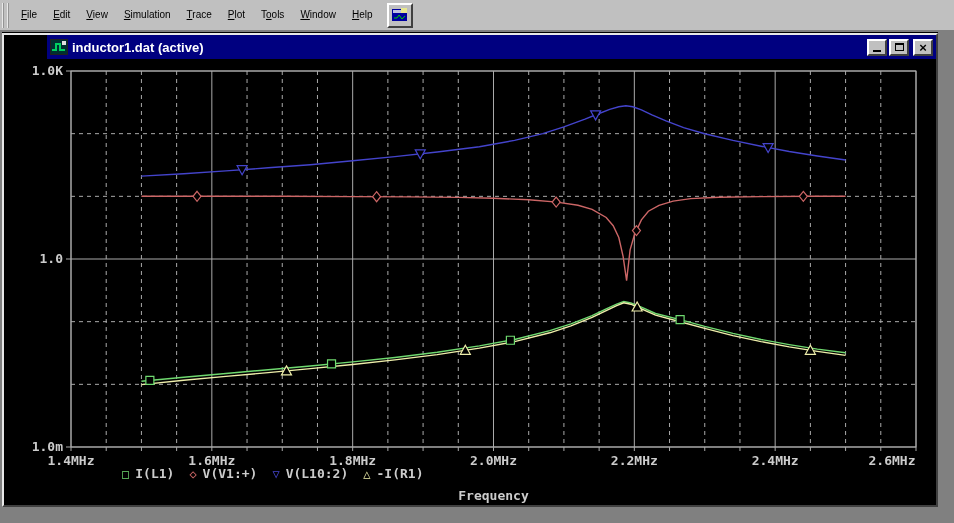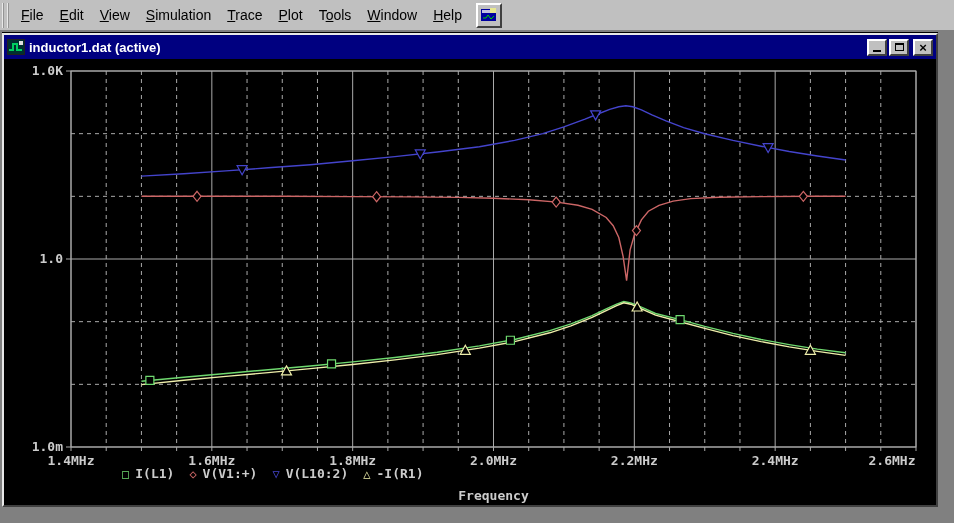--- a/index.html
+++ b/index.html
@@ -6,32 +6,32 @@
   html,body { width:954px; height:523px; overflow:hidden; background:#808080;
               font-family:"Liberation Sans", sans-serif; }
   .app { position:relative; width:954px; height:523px; }
 
   
   .menubar { position:absolute; left:0; top:0; width:954px; height:31px;
              background:#c0c0c0; border-bottom:1px solid #808080;
              display:flex; align-items:center; }
   .grip { width:7px; height:25px; margin-left:2px; margin-right:4px;
           border-left:2px ridge #e8e8e8; border-right:2px ridge #e8e8e8; }
-  .menu-item { padding:3px 8px 4px 8px; font-size:14px; color:#000; cursor:default; }
+  .menu-item { padding:3px 8px 4px 8px; font-size:10px; color:#000; cursor:default; }
   .menu-item u { text-decoration:underline; }
   .toolbar-btn { width:26px; height:25px; margin-left:6px; background:#c0c0c0;
                  border:2px solid; border-color:#ffffff #404040 #404040 #ffffff;
                  display:flex; align-items:center; justify-content:center; }
 
   
   .doc-window { position:absolute; left:2px; top:33px; width:936px; height:474px;
                 border:2px solid; border-color:#e8e8e8 #404040 #404040 #e8e8e8;
                 box-shadow:0 -1px 0 0 #000; background:#000; }
   .titlebar { height:24px; background:#000080; display:flex; align-items:center;
-              padding:0 3px; }
+              padding:0 3px;margin-left:43px; }
   .titlebar .doc-icon { width:18px; height:16px; margin-right:4px; }
   .titlebar .title-text { color:#fff; font-weight:bold; font-size:13px; flex:1;
                           white-space:nowrap; }
   .win-btn { width:20px; height:17px; background:#c0c0c0; border:2px solid;
              border-color:#ffffff #404040 #404040 #ffffff; margin-left:2px;
              position:relative; display:flex; align-items:center; justify-content:center; }
   .win-btn.close { margin-left:4px; font-size:13px; font-weight:bold; color:#000;
                    line-height:1; }
   .min-glyph { position:absolute; bottom:2px; left:4px; width:8px; height:2px; background:#000; }
   .max-glyph { width:9px; height:8px; border:1px solid #000; border-top:2px solid #000; }

